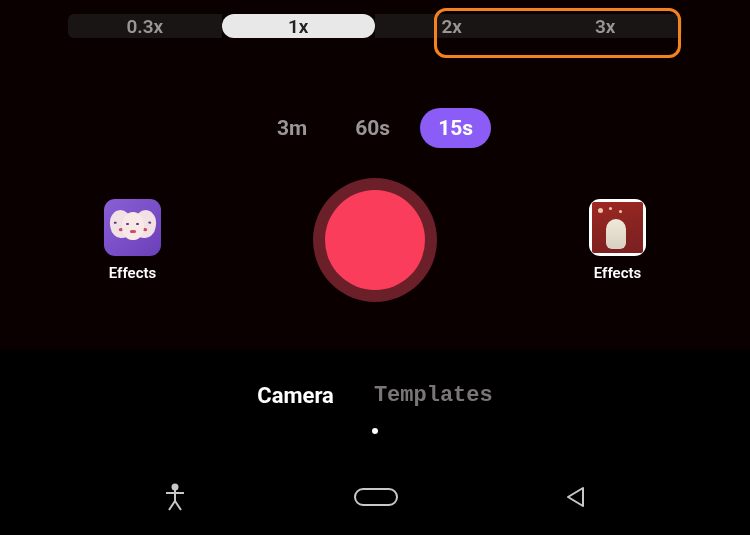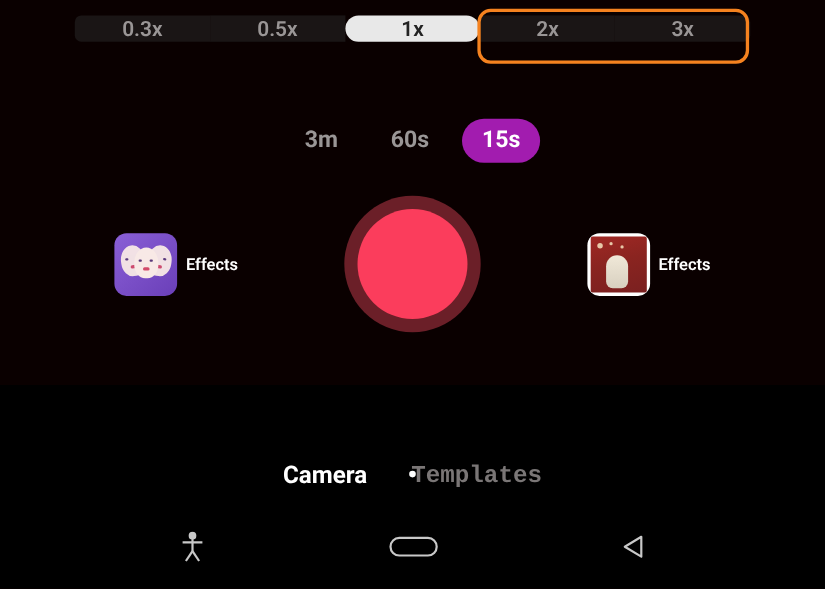--- a/index.html
+++ b/index.html
@@ -72,37 +72,37 @@
     }
     .duration-item {
       color: #9a9696;
       font-size: 21px;
       font-weight: 700;
       padding: 8px 18px;
       border-radius: 22px;
       cursor: pointer;
     }
     .duration-item.active {
-      background: #a21caf;
+      background: #8b5cf6;
       color: #fff;
     }
     
     .shoot-row {
       position: absolute;
       top: 178px;
       left: 0;
       right: 0;
       display: flex;
       align-items: center;
       justify-content: space-between;
       padding: 0 104px;
     }
     .side-btn {
       display: flex;
-      flex-direction: row;
+      flex-direction: column;
       align-items: center;
       gap: 8px;
       cursor: pointer;
     }
     .side-btn-icon {
       width: 57px;
       height: 57px;
       border-radius: 11px;
       overflow: hidden;
       position: relative;
@@ -209,21 +209,20 @@
       left: 0;
       right: 0;
       display: flex;
       justify-content: center;
       gap: 40px;
     }
     .mode-tab {
       font-size: 22px;
       font-weight: 700;
       cursor: pointer;
-      margin-top: 37px;
     }
     .mode-tab.active { color: #fff; }
     .mode-tab.inactive { color: #7a7676; font-family: Liberation Mono, monospace; }
     .mode-dot {
       position: absolute;
       top: 428px;
       left: 50%;
       transform: translateX(-50%);
       width: 6px;
       height: 6px;
@@ -270,21 +269,20 @@
       z-index: -1;
     }
   </style>
 </head>
 <body>
 
 <div class="dark-strip"></div>
 
 <div class="speed-row">
   <div class="speed-item left-cap">0.3x</div>
-  <div class="speed-item">0.5x</div>
   <div class="speed-item active">1x</div>
   <div class="speed-item">2x</div>
   <div class="speed-item right-cap">3x</div>
 </div>
 <div class="speed-highlight"></div>
 
 <div class="duration-row">
   <div class="duration-item">3m</div>
   <div class="duration-item">60s</div>
   <div class="duration-item active">15s</div>

